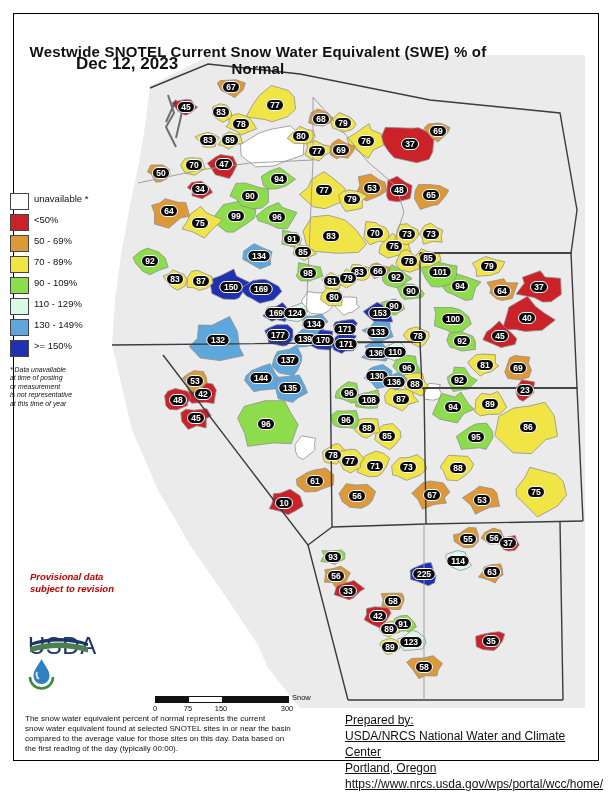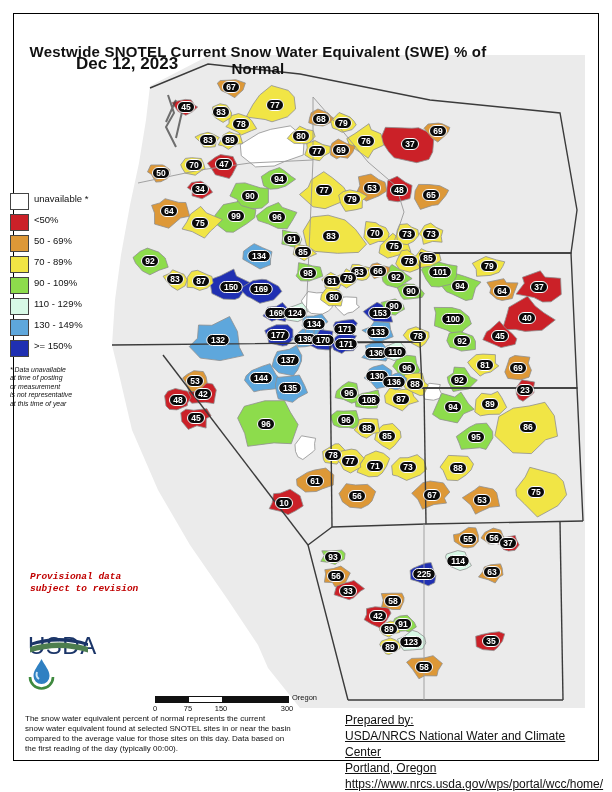--- a/index.html
+++ b/index.html
@@ -11,21 +11,21 @@
   .date{position:absolute;left:76px;top:54px;font-size:17px;font-weight:bold;}
   #mapsvg{position:absolute;left:0;top:0;}
   .legend{position:absolute;left:10px;top:189px;width:110px;}
   .legend-title{font-size:8.6px;font-weight:bold;line-height:10.5px;white-space:pre-line;}
   .legend-rows{margin-top:4px;}
   .legend-row{display:flex;align-items:flex-start;height:16px;margin-bottom:5px;}
   .legend-swatch{width:17px;height:15px;border:1px solid #444;margin-right:5px;flex:0 0 auto;}
   .legend-label{font-size:9.5px;}
   .legend-foot{margin-top:10px;font-size:6.9px;font-style:italic;line-height:8.4px;white-space:pre-line;}
   .prov{position:absolute;left:30px;top:571px;color:#c00000;font-size:9.5px;font-weight:bold;
-        font-style:italic;line-height:12px;white-space:pre-line;font-family:Liberation Mono, monospace;}
+        font-style:italic;line-height:12px;white-space:pre-line;}
   .usda-text{position:absolute;left:28px;top:608px;font-size:24px;font-weight:normal;
              color:#1b3568;letter-spacing:0.5px;margin-top:24px;}
   .usda-swoosh{position:absolute;left:28px;top:637px;}
   .nrcs{position:absolute;left:26px;top:656px;display:flex;align-items:center;}
   .nrcs-text{font-size:27px;color:#3f7cb5;letter-spacing:1px;margin-left:3px;}
   .scalebar{position:absolute;left:155px;top:696px;width:170px;font-size:7.5px;}
   .sb-bar{width:132px;height:5px;border:1px solid #111;display:flex;}
   .sb-seg{height:100%;}
   .sb-ticks{position:relative;height:9px;}
   .sb-tick{position:absolute;top:1px;transform:translateX(-50%);}
@@ -791,21 +791,21 @@
       <span class="sb-seg" style="width:33px;background:#111"></span>
       <span class="sb-seg" style="width:33px;background:#fff"></span>
       <span class="sb-seg" style="width:66px;background:#111"></span>
     </div>
     <div class="sb-ticks" id="sb-ticks">
         <span class="sb-tick" style="left: 0px;">0</span>
         <span class="sb-tick" style="left: 33px;">75</span>
         <span class="sb-tick" style="left: 66px;">150</span>
         <span class="sb-tick" style="left: 132px;">300</span>
       </div>
-    <span class="sb-unit">Oregon</span>
+    <span class="sb-unit">Snow</span>
   </div>
 
   <div class="footer-desc">The snow water equivalent percent of normal represents the current
 snow water equivalent found at selected SNOTEL sites in or near the basin
 compared to the average value for those sites on this day. Data based on
 the first reading of the day (typically 00:00).</div>
   <div class="footer-prep">Prepared by:
 USDA/NRCS National Water and Climate Center
 Portland, Oregon
 https://www.nrcs.usda.gov/wps/portal/wcc/home/</div>

